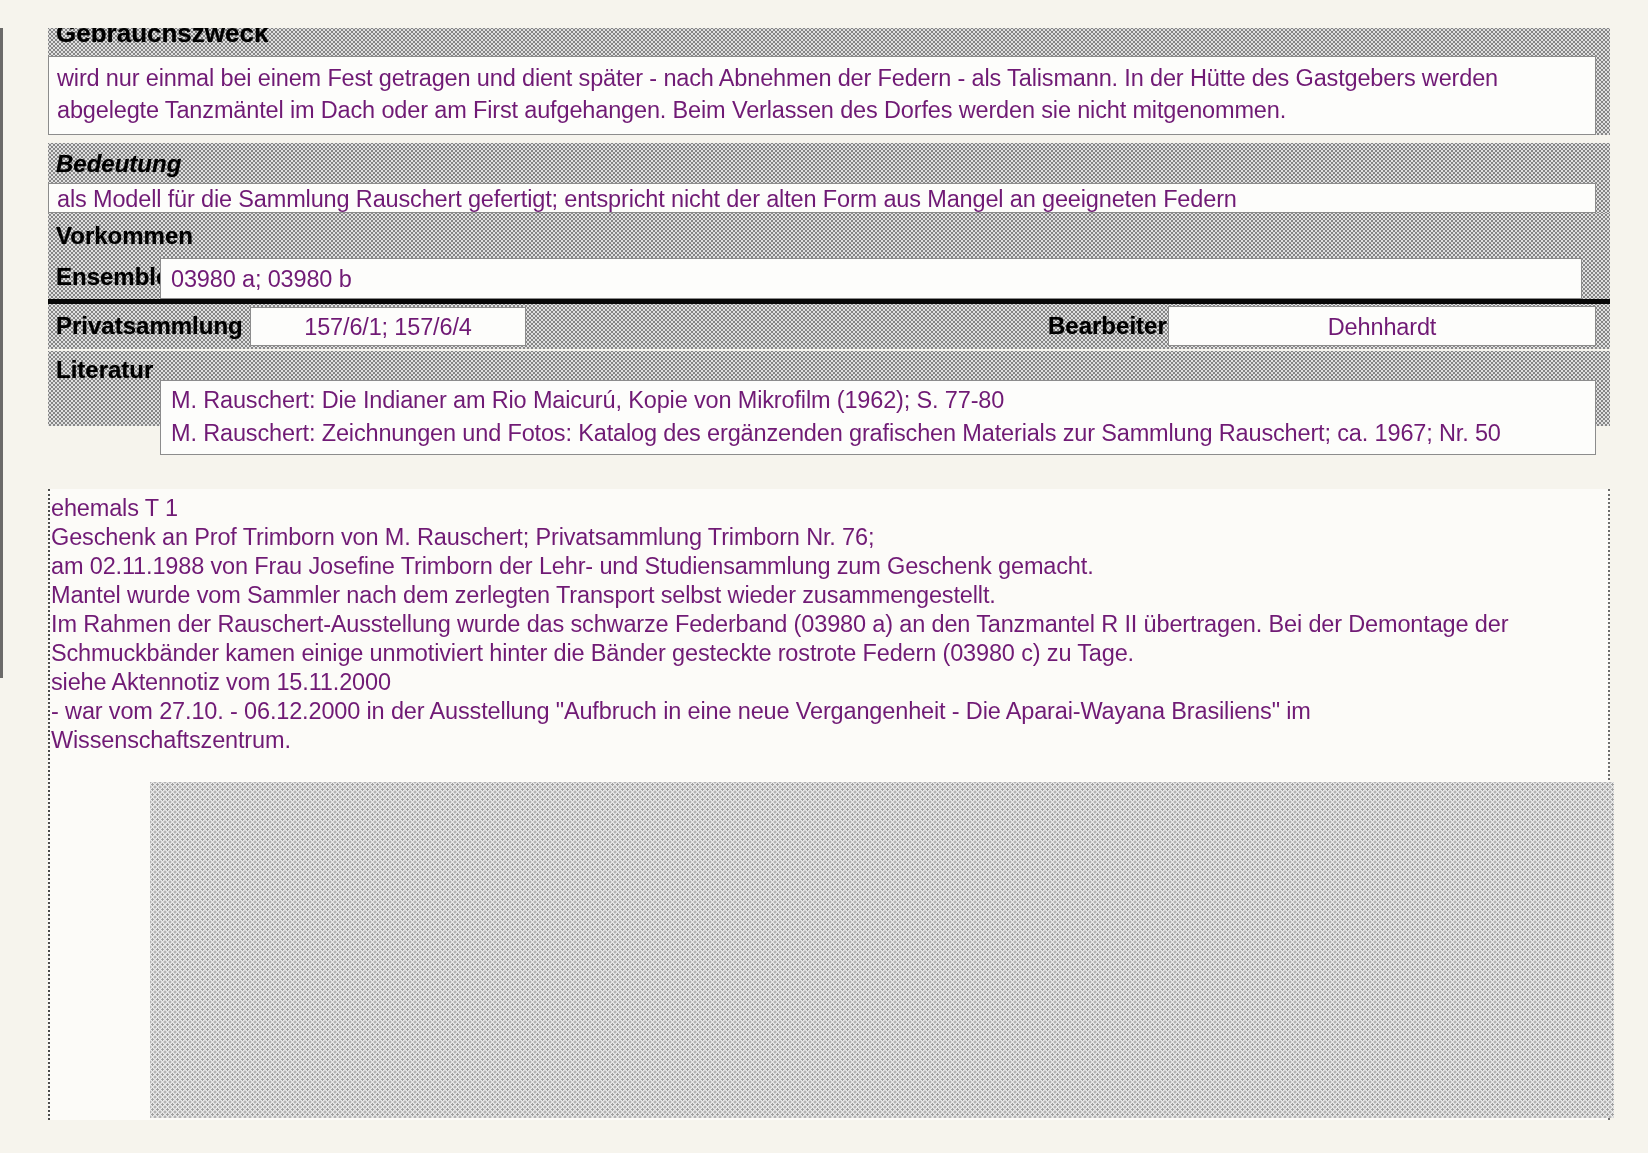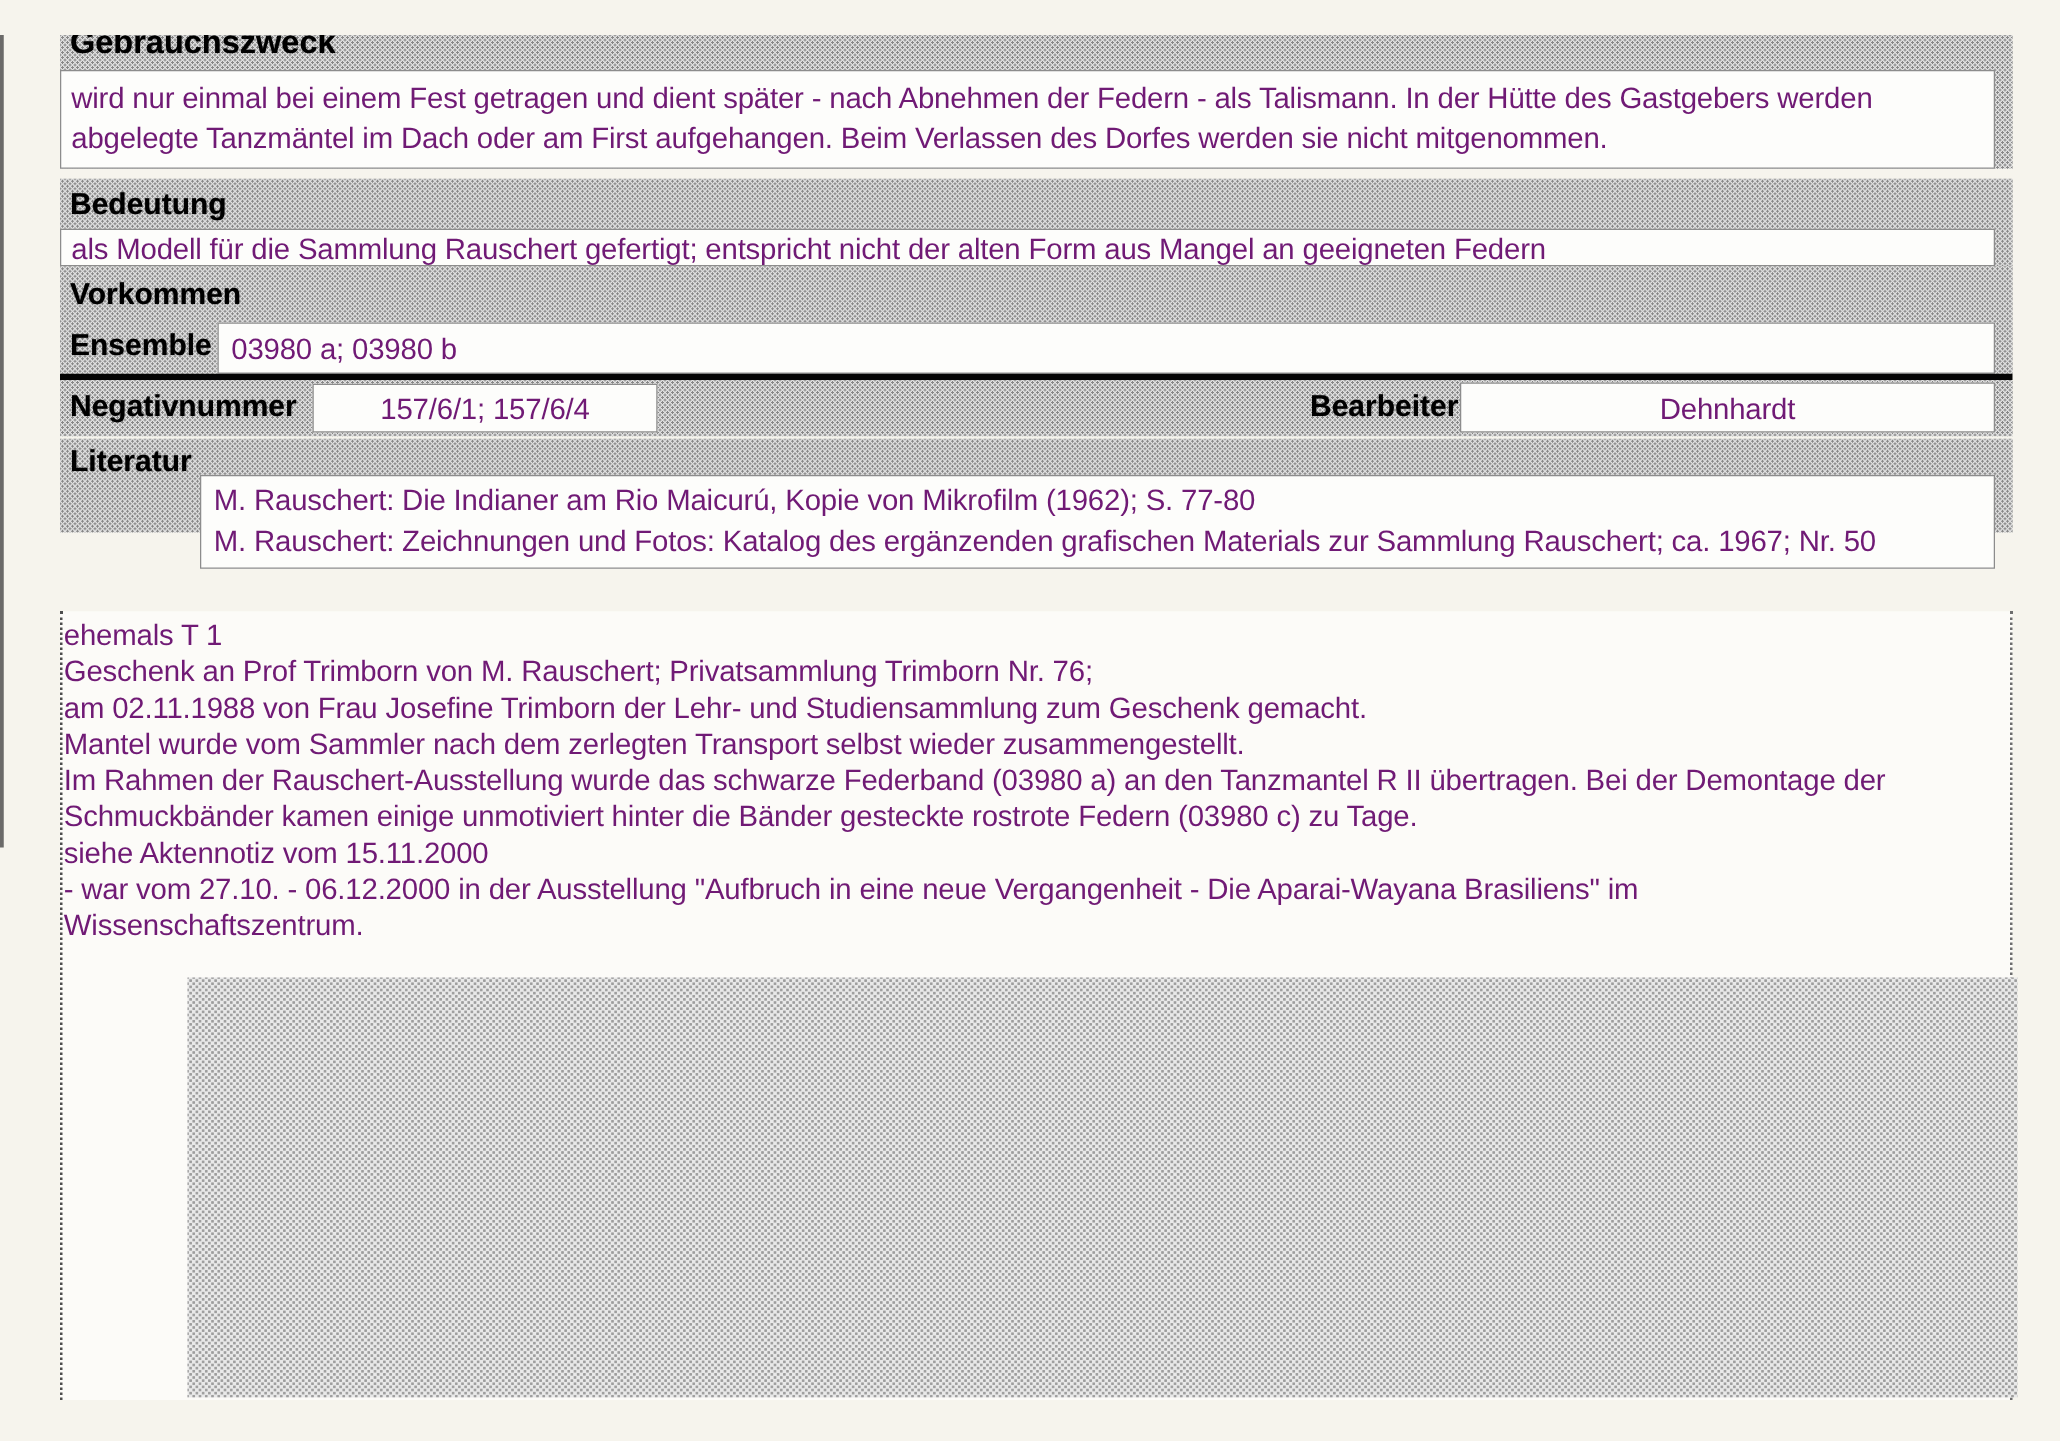--- a/index.html
+++ b/index.html
@@ -72,41 +72,41 @@
       <span class="label" style="display:block;margin:-8px 0 0 8px;font-size:26px;">Gebrauchszweck</span>
     </div>
     <div class="wfield" style="left:0;top:28px;width:1548px;height:79px;padding:5px 0 0 8px;">
       <div class="line">wird nur einmal bei einem Fest getragen und dient später - nach Abnehmen der Federn - als Talismann. In der Hütte des Gastgebers werden</div>
       <div class="line">abgelegte Tanzmäntel im Dach oder am First aufgehangen. Beim Verlassen des Dorfes werden sie nicht mitgenommen.</div>
     </div>
   </div>
 
   <div class="group ht" style="top:143px;height:70px;">
     <div class="bar" style="top:0;height:40px;">
-      <span class="label" style="display:block;margin:8px 17px 0 8px;">Bedeutung</span>
+      <span class="label" style="display:block;margin:8px 17px 0 8px;font-style:italic;">Bedeutung</span>
     </div>
     <div class="wfield" style="left:0;top:40px;width:1548px;height:30px;padding:0 0 0 8px;">
       <div class="line" style="line-height:30px;">als Modell für die Sammlung Rauschert gefertigt; entspricht nicht der alten Form aus Mangel an geeigneten Federn</div>
     </div>
   </div>
 
   <div class="group ht" style="top:213px;height:86px;">
     <div class="bar" style="top:0;height:45px;">
       <span class="label" style="display:block;margin:10px 0 0 8px;">Vorkommen</span>
     </div>
     <span class="label" style="position:absolute;left:8px;top:51px;">Ensemble</span>
-    <div class="wfield" style="left:126px;top:45px;width:1422px;height:41px;padding:4px 0 15px 10px;">
+    <div class="wfield" style="left:112px;top:45px;width:1422px;height:41px;padding:4px 0 15px 10px;">
       <div class="line">03980 a; 03980 b</div>
     </div>
   </div>
 
   <div class="thickline" style="top:299px;height:5px;"></div>
 
   <div class="group ht" style="top:304px;height:45px;">
-    <span class="label" style="position:absolute;left:8px;top:9px;">Negativnummer</span>
+    <span class="label" style="position:absolute;left:8px;top:9px;">Privatsammlung</span>
     <div class="wfield centered" style="left:202px;top:3px;width:276px;height:39px;padding-top:3px;">
       <div class="line">157/6/1; 157/6/4</div>
     </div>
     <span class="label" style="position:absolute;left:1000px;top:9px;">Bearbeiter</span>
     <div class="wfield centered" style="left:1120px;top:2px;width:428px;height:40px;padding-top:4px;">
       <div class="line">Dehnhardt</div>
     </div>
   </div>
 
   <div class="group ht" style="top:351px;height:75px;">

